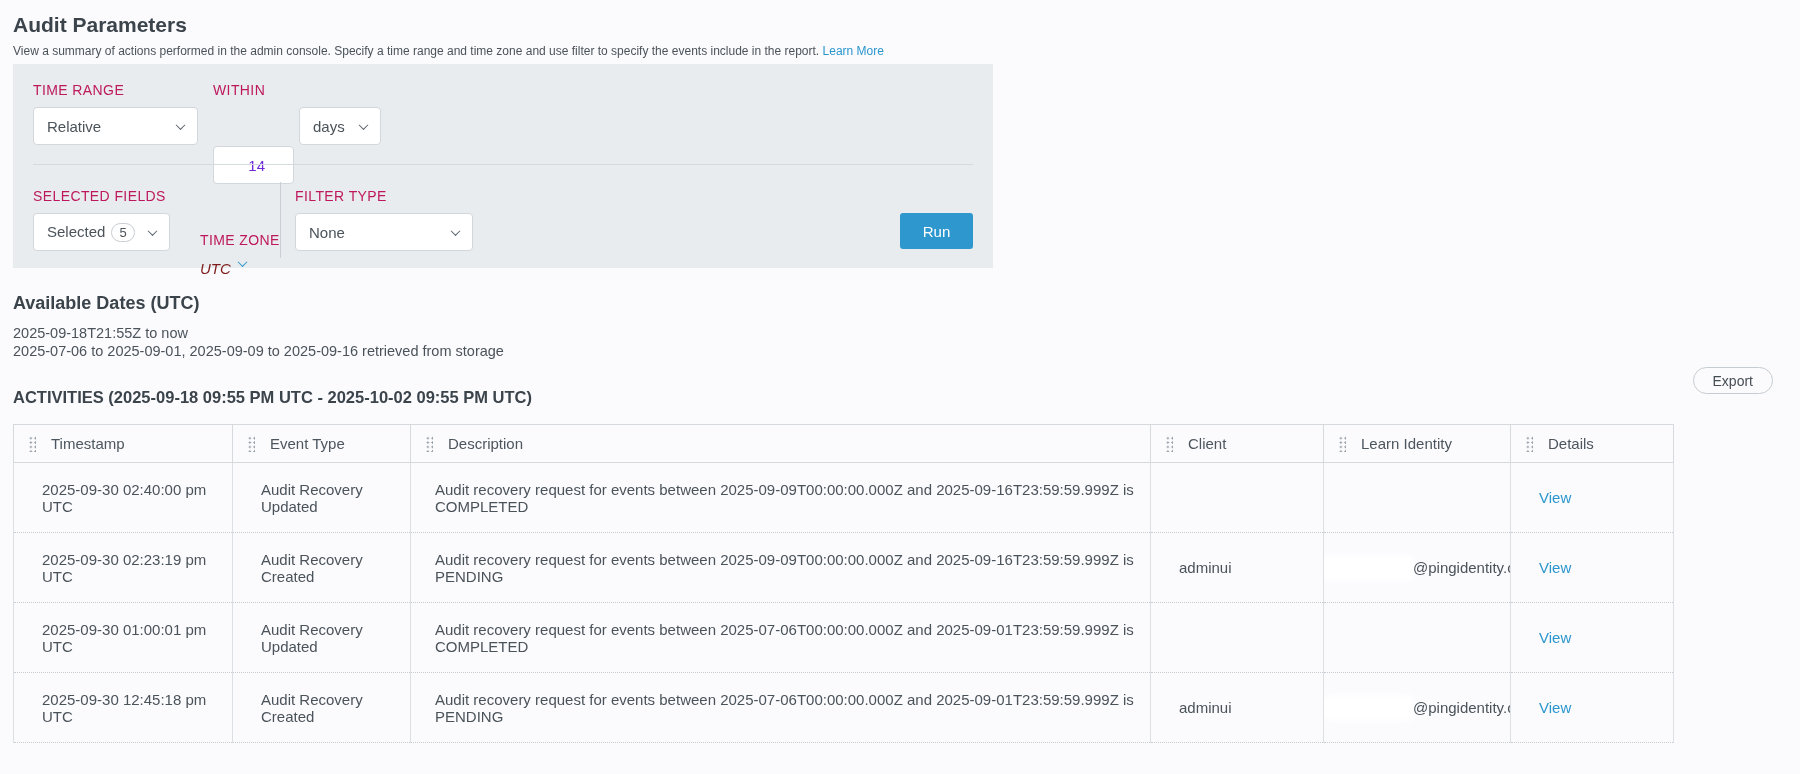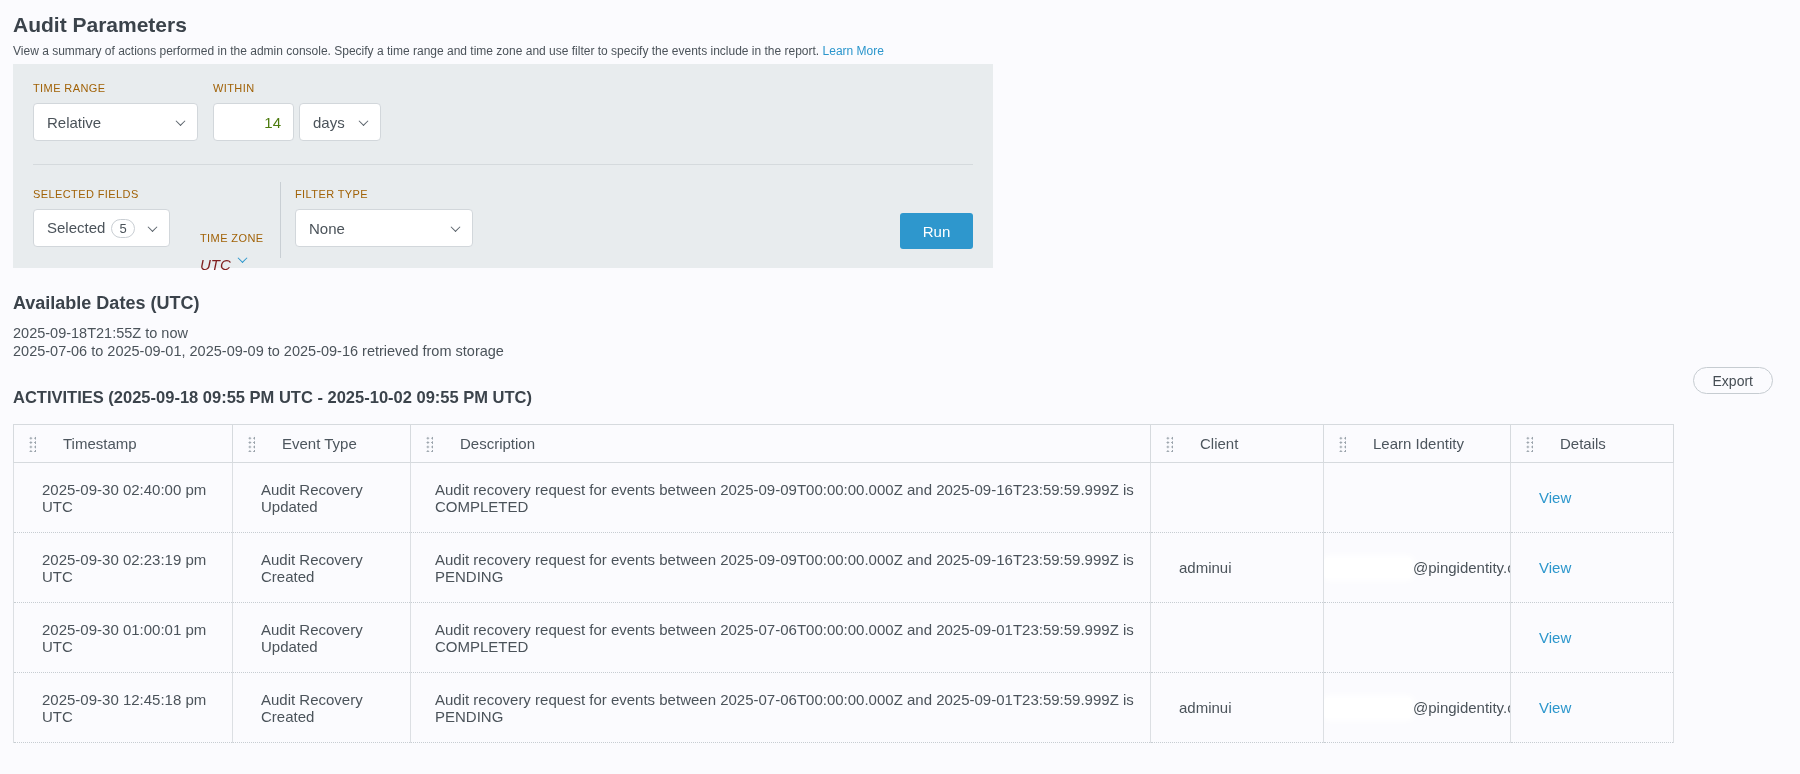--- a/index.html
+++ b/index.html
@@ -10,40 +10,40 @@
     color: #4b535a;
   }
   .screen { position:relative; width:1800px; height:774px; overflow:hidden; }
 
   .page-title { position:absolute; left:13px; top:13px; font-size:21px; font-weight:600; color:#3b434b; }
   .page-desc  { position:absolute; left:13px; top:44px; font-size:12px; color:#4b535a; }
   .link { color:#2b96cc; text-decoration:none; cursor:pointer; }
 
   
   .panel { position:absolute; left:13px; top:64px; width:980px; height:204px; background:#e8ecee; }
-  .field-label { font-size:11px; letter-spacing:.4px; color:#a16207; text-transform:uppercase; margin-bottom:9px; white-space:nowrap; }
+  .field-label { font-size:14px; letter-spacing:.4px; color:#be185d; text-transform:uppercase; margin-bottom:9px; white-space:nowrap; }
   .group { position:absolute; }
   .g-time-range { left:20px; top:18px; }
   .g-within     { left:200px; top:18px; }
   .g-selected   { left:20px; top:124px; }
   .g-timezone   { left:187px; top:124px;margin-top:44px; }
   .g-filter     { left:282px; top:124px; }
   .panel-hdivider { position:absolute; left:20px; right:20px; top:100px; height:1px; background:#d5dadd; }
   .panel-vdivider { position:absolute; left:267px; top:118px; width:1px; height:76px; background:#c9cfd4; }
 
   .control { display:flex; align-items:center; justify-content:space-between;
     height:38px; background:#fff; border:1px solid #d2d7db; border-radius:4px;
     padding:16px 13px; font-size:15px; color:#4b535a; cursor:pointer; }
   .dd-relative { width:165px; }
   .dd-days { width:82px; }
   .dd-selected { width:137px; }
   .dd-none { width:178px; }
   .within-row { display:flex; gap:5px; }
   .num-input { width:81px; height:38px; background:#fff; border:1px solid #d2d7db; border-radius:4px;
-    font-size:15px; color:#4d7c0f; text-align:right; padding:0 12px; font-family:inherit; }
+    font-size:15px; color:#6d28d9; text-align:right; padding:0 28px; font-family:inherit;margin-top:39px; }
   .chev { display:inline-block; width:7px; height:7px;
     border-right:1.7px solid #5a636b; border-bottom:1.7px solid #5a636b;
     transform:rotate(45deg) translate(-1px,-1px); margin-left:8px; flex:none; }
   .chev-blue { border-color:#2b96cc; }
   .count-pill { display:inline-block; border:1px solid #c9ced3; border-radius:10px;
     padding:1px 7px; font-size:13px; background:#fff; color:#4b535a; margin-left:6px; }
   .tz-value { font-size:15px; color:#7f1d1d; margin-top:3px; display:inline-flex; align-items:flex-start; cursor:pointer;font-style:italic; }
   .run-btn { position:absolute; right:20px; bottom:19px; width:73px; height:36px;
     background:#2e97cd; color:#fff; border:none; border-radius:3px; font-size:15px;
     font-family:inherit; cursor:pointer; }
@@ -61,21 +61,21 @@
 
   table.activities { position:absolute; left:13px; top:424px; width:1660px;
     border-collapse:collapse; table-layout:fixed; font-size:15px; }
   .activities th, .activities td { font-weight:400; text-align:left; vertical-align:middle; overflow:hidden; }
   .activities thead th { height:38px; border:1px solid #d6dade; border-left:none; padding-left:14px; color:#4d565e; }
   .activities thead th:first-child { border-left:1px solid #d6dade; }
   .activities tbody td { height:70px; border-right:1px solid #dcdfe3; border-bottom:1px dotted #c7cdd2; padding-left:28px; color:#4b535a; }
   .activities tbody td:first-child { border-left:1px solid #dcdfe3; }
   .activities tbody td.cell-desc { padding-left:24px; }
   .activities tbody td.cell-user { text-align:right; padding-left:0; padding-right:12px; white-space:nowrap; }
-  .th-inner { display:flex; align-items:center; gap:27px; }
+  .th-inner { display:flex; align-items:center; gap:15px; }
   .grip { width:8px; height:17px; flex:none; cursor:grab;
     background-image: radial-gradient(circle, #9aa3ab 1.1px, transparent 1.2px);
     background-size: 4.6px 4.4px; background-position: 0.6px 1px; }
   .redacted-box { display:inline-block; width:88px; height:20px; background:#fff; border-radius:4px;
     box-shadow:0 0 6px 3px rgba(255,255,255,.95); vertical-align:-5px; margin-right:1px; }
   .view-link { color:#2b96cc; cursor:pointer; }
 </style>
 </head>
 <body>
 

